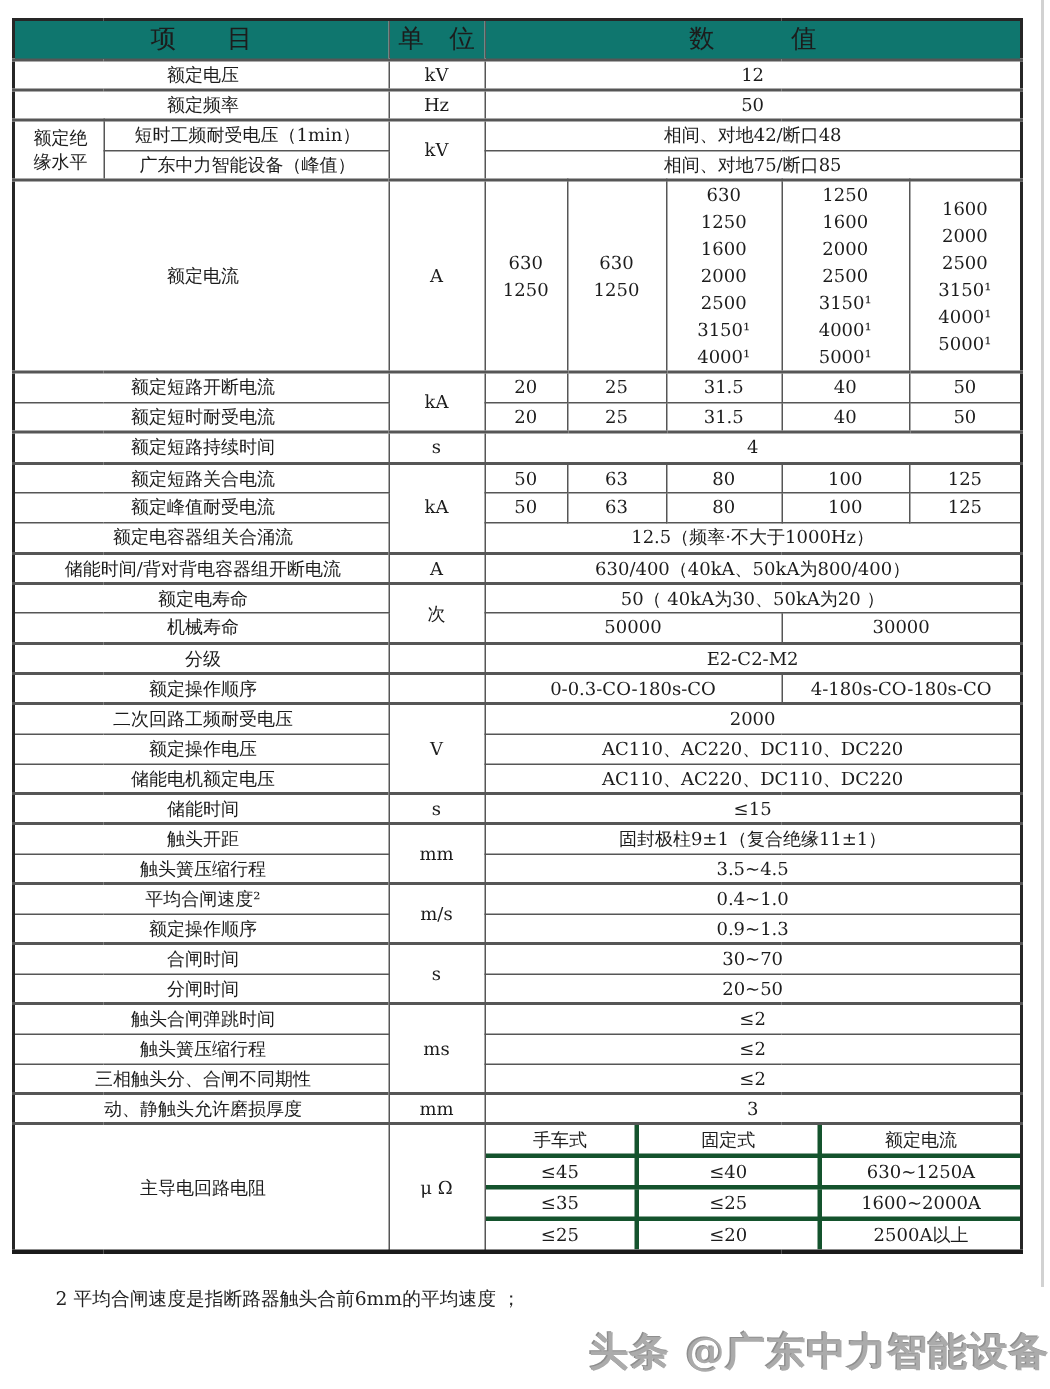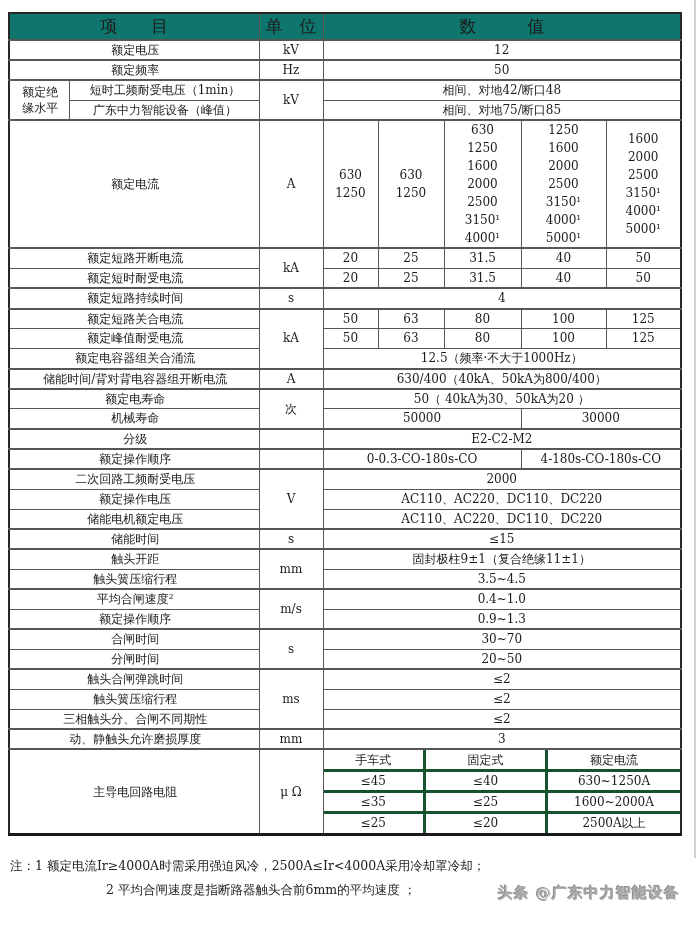--- a/index.html
+++ b/index.html
@@ -75,22 +75,22 @@
     position: absolute;
     left: 10px; top: 858px;
     font-size: 12.5px;
     color: #222222;
     line-height: 15px;
   }
   .note-line { margin-bottom: 9px; white-space: nowrap; }
   .note-line.indent { margin-left: 27px; text-align: center; }
   .watermark {
     position: absolute;
-    right: 20px; top: 884px;
-    font-size: 15px;
+    right: 0; top: 884px;
+    font-size: 26px;
     font-weight: bold;
     letter-spacing: 1px;
     color: #ababab;
     text-shadow: -1px -1px 0 #8e8e8e, 1px 1px 1px #ffffff;
     white-space: nowrap;
   }
 </style>
 </head>
 <body>
 
@@ -346,21 +346,20 @@
             <td>2500A以上</td>
           </tr>
         </tbody>
             </table>
       </td>
     </tr>
   </tbody>
     </table>
 
   <div class="notes">
-    <div class="note-line"><span>注：</span><span>1 额定电流Ir≥4000A时需采用强迫风冷，2500A≤Ir&lt;4000A采用冷却罩冷却；</span></div>
     <div class="note-line indent"><span>2 平均合闸速度是指断路器触头合前6mm的平均速度 ；</span></div>
   </div>
 
   <div class="watermark">头条 @广东中力智能设备</div>
 
   <div class="right-edge"></div>
 
 </div>
 
 </body></html>

